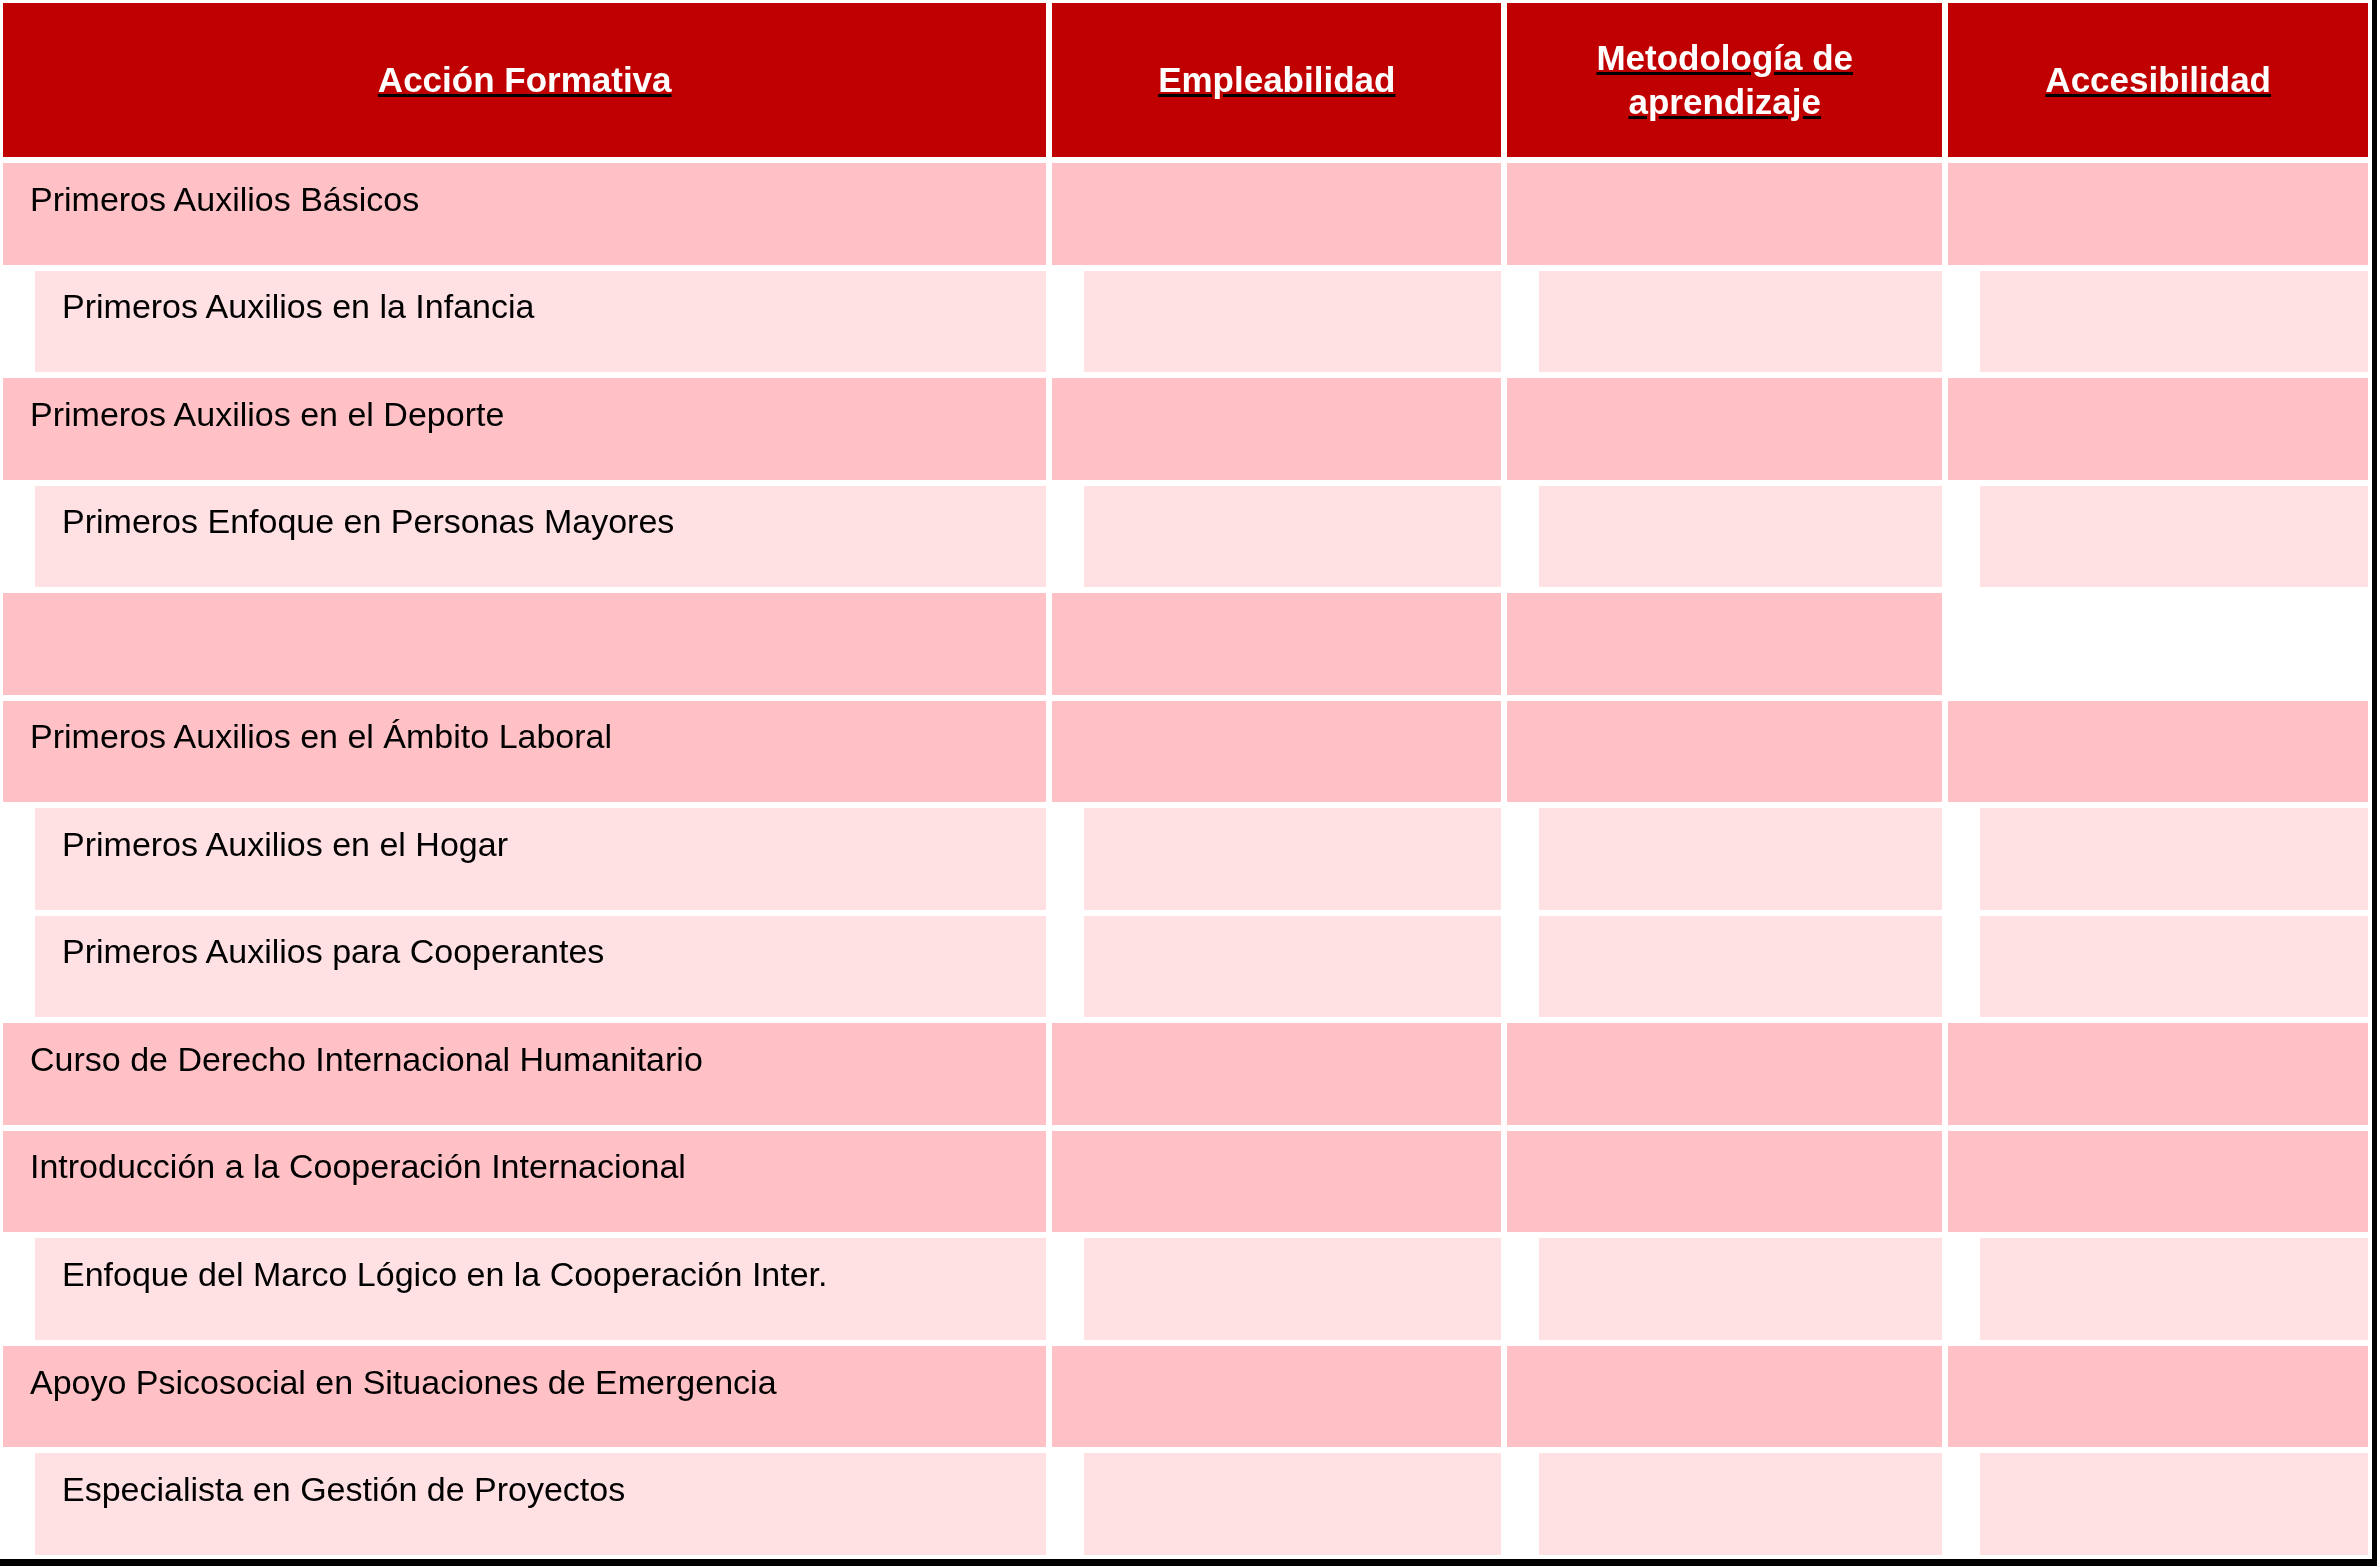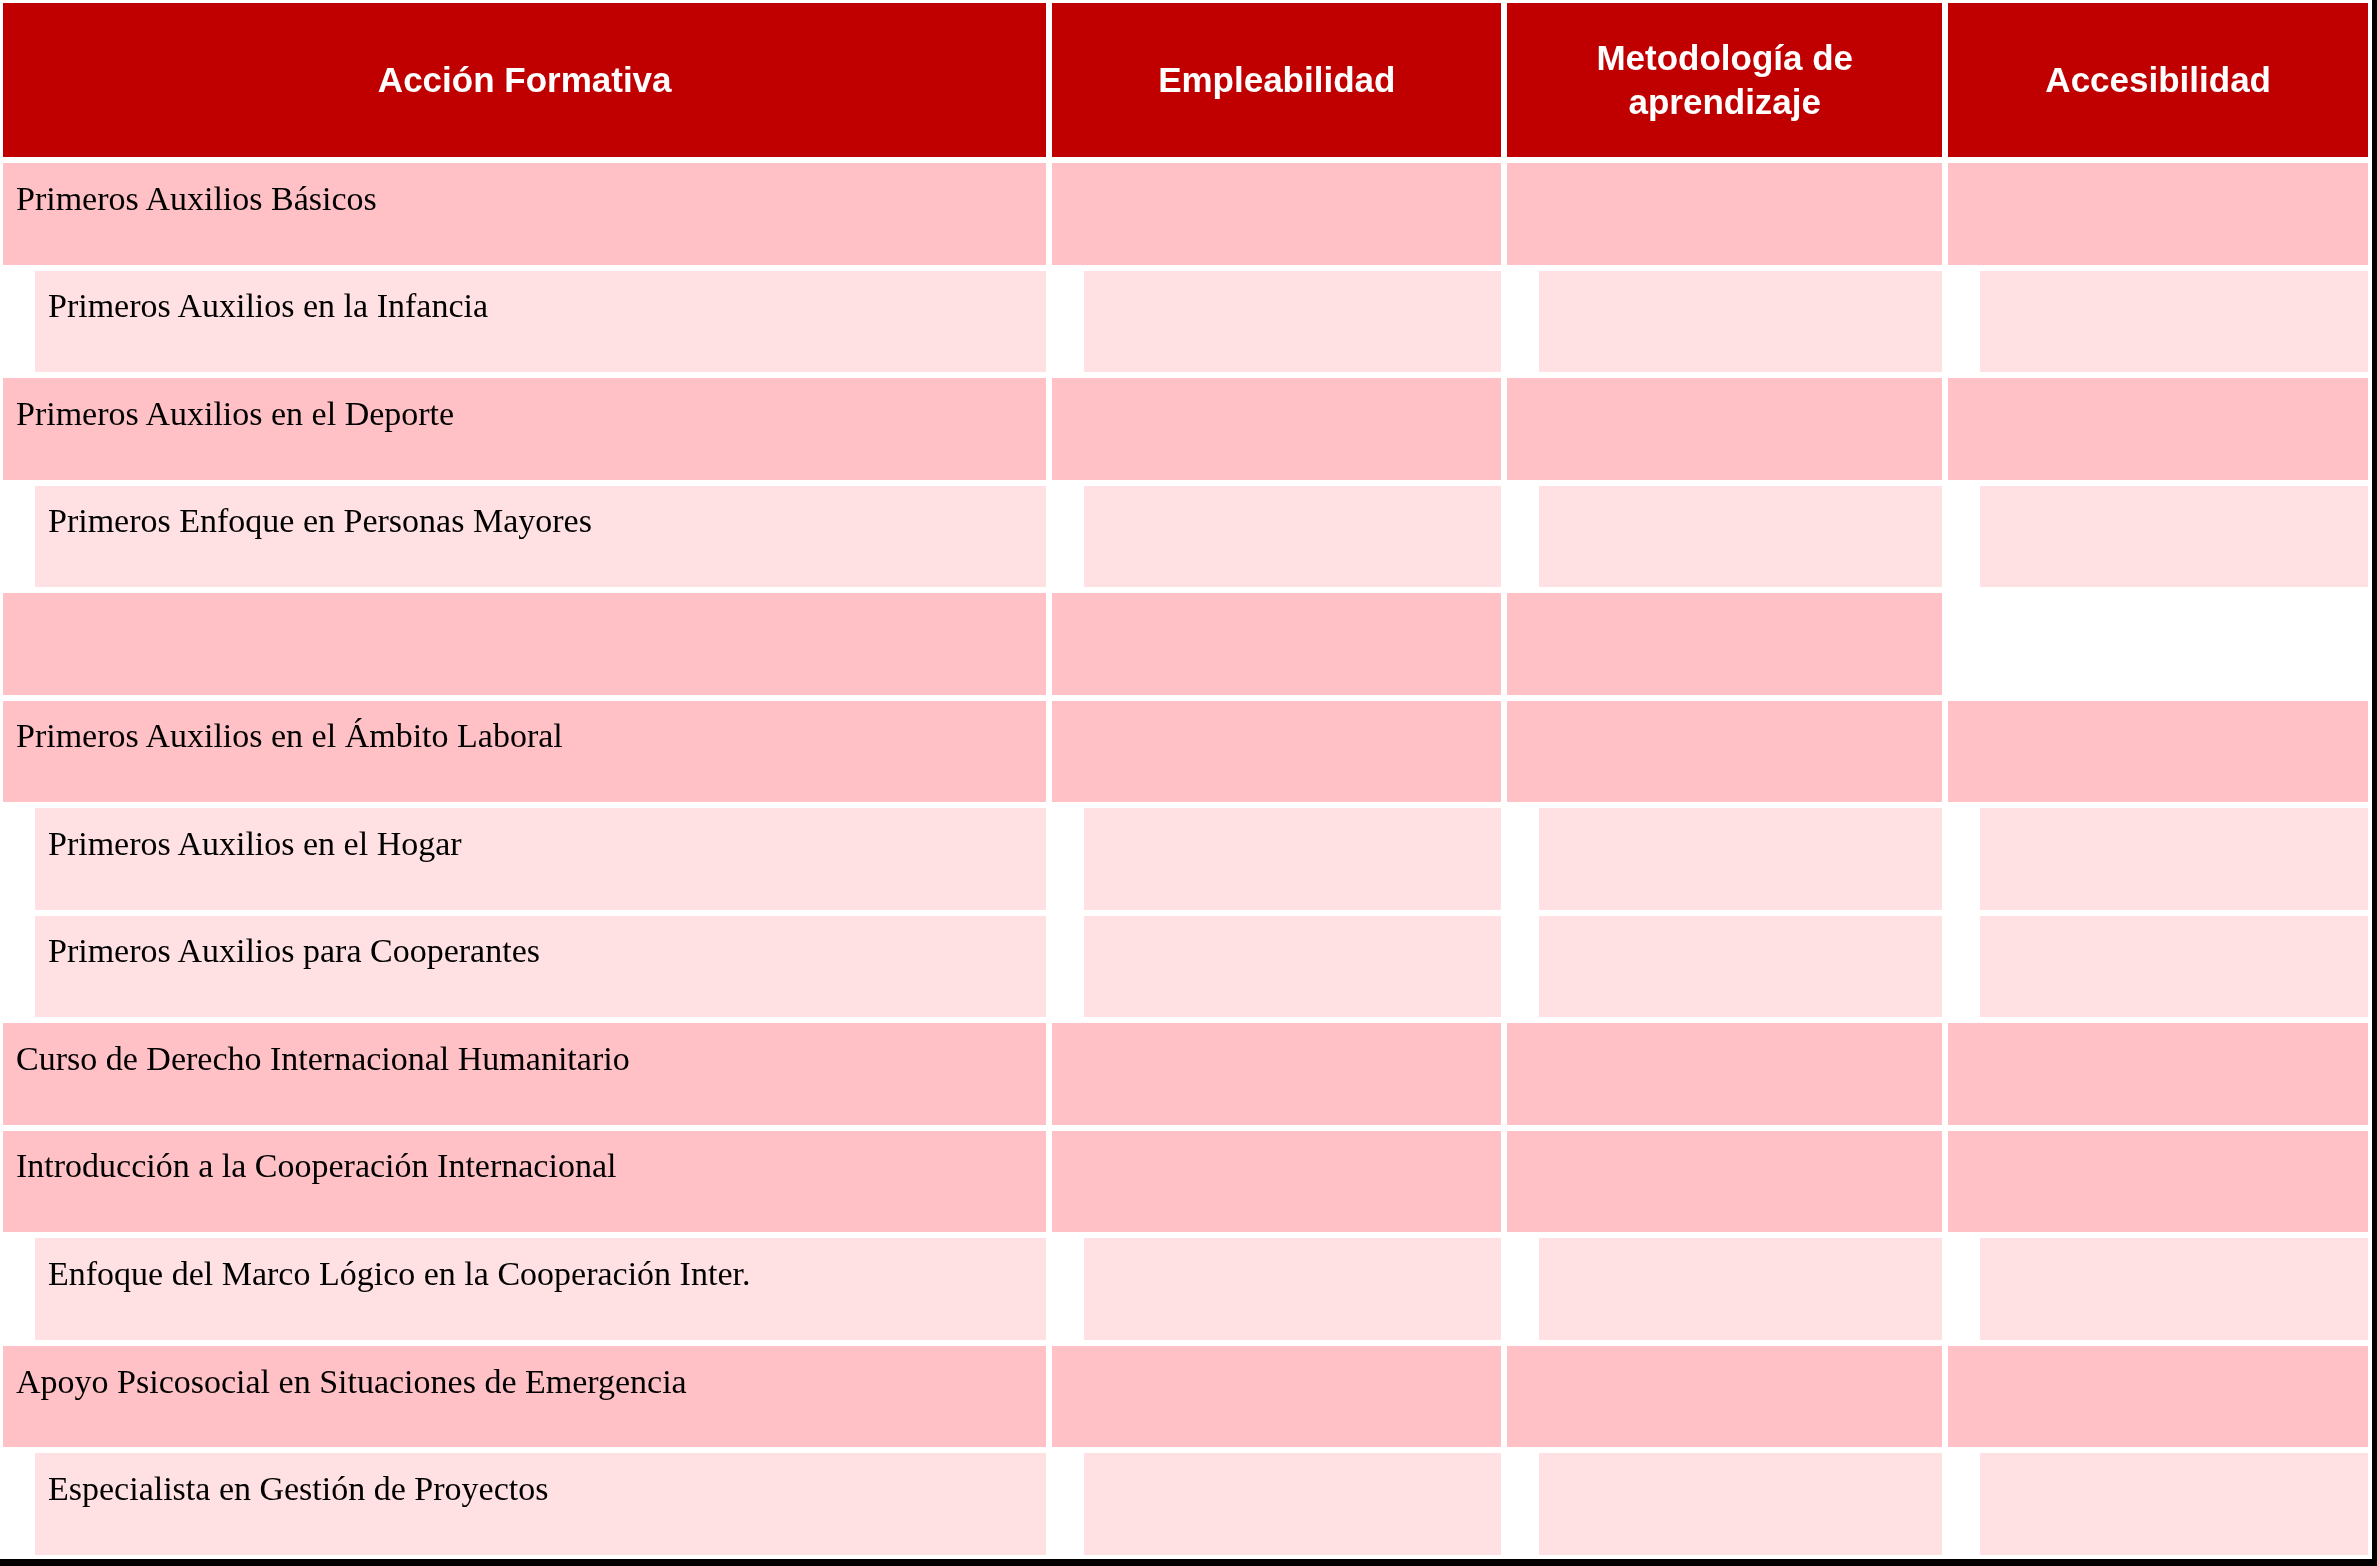--- a/index.html
+++ b/index.html
@@ -37,21 +37,21 @@
     position: absolute;
     left: 3px; top: 3px; right: 9px; bottom: 11.2px;
     display: flex; flex-direction: column;
     row-gap: 6px;
   }
   .grid-cols {
     display: grid;
     grid-template-columns: 1400fr 602fr 584fr 563fr;
     column-gap: 6px;
   }
-  .header-row { flex: 0 0 154px; }
+  .header-row { flex: 0 0 154px; text-decoration: underline; }
   .header-cell {
     background: var(--header-bg);
     color: var(--header-text);
     font-weight: bold;
     font-size: 35px;
     line-height: 1.25;
     display: flex; align-items: center; justify-content: center;
     text-align: center;
     padding: 0 15px;
   }
@@ -60,21 +60,21 @@
     display: flex; flex-direction: column;
     row-gap: 6px;
   }
   .table-row { flex: 1 1 0; }
   .cell {
     font-size: 34px;
     line-height: 1.2;
     color: var(--body-text);
     padding-top: 15.7px;
   }
-  .cell.name { padding-left: 13px; font-family: Liberation Serif, serif; }
+  .cell.name { padding-left: 27px; }
   .band-dark .cell { background: var(--row-band-dark); }
   .band-light .cell { background: var(--row-band-light); margin-left: 32px; }
 </style>
 </head>
 <body>
 
 <div class="page">
 
   <div class="table">
 

